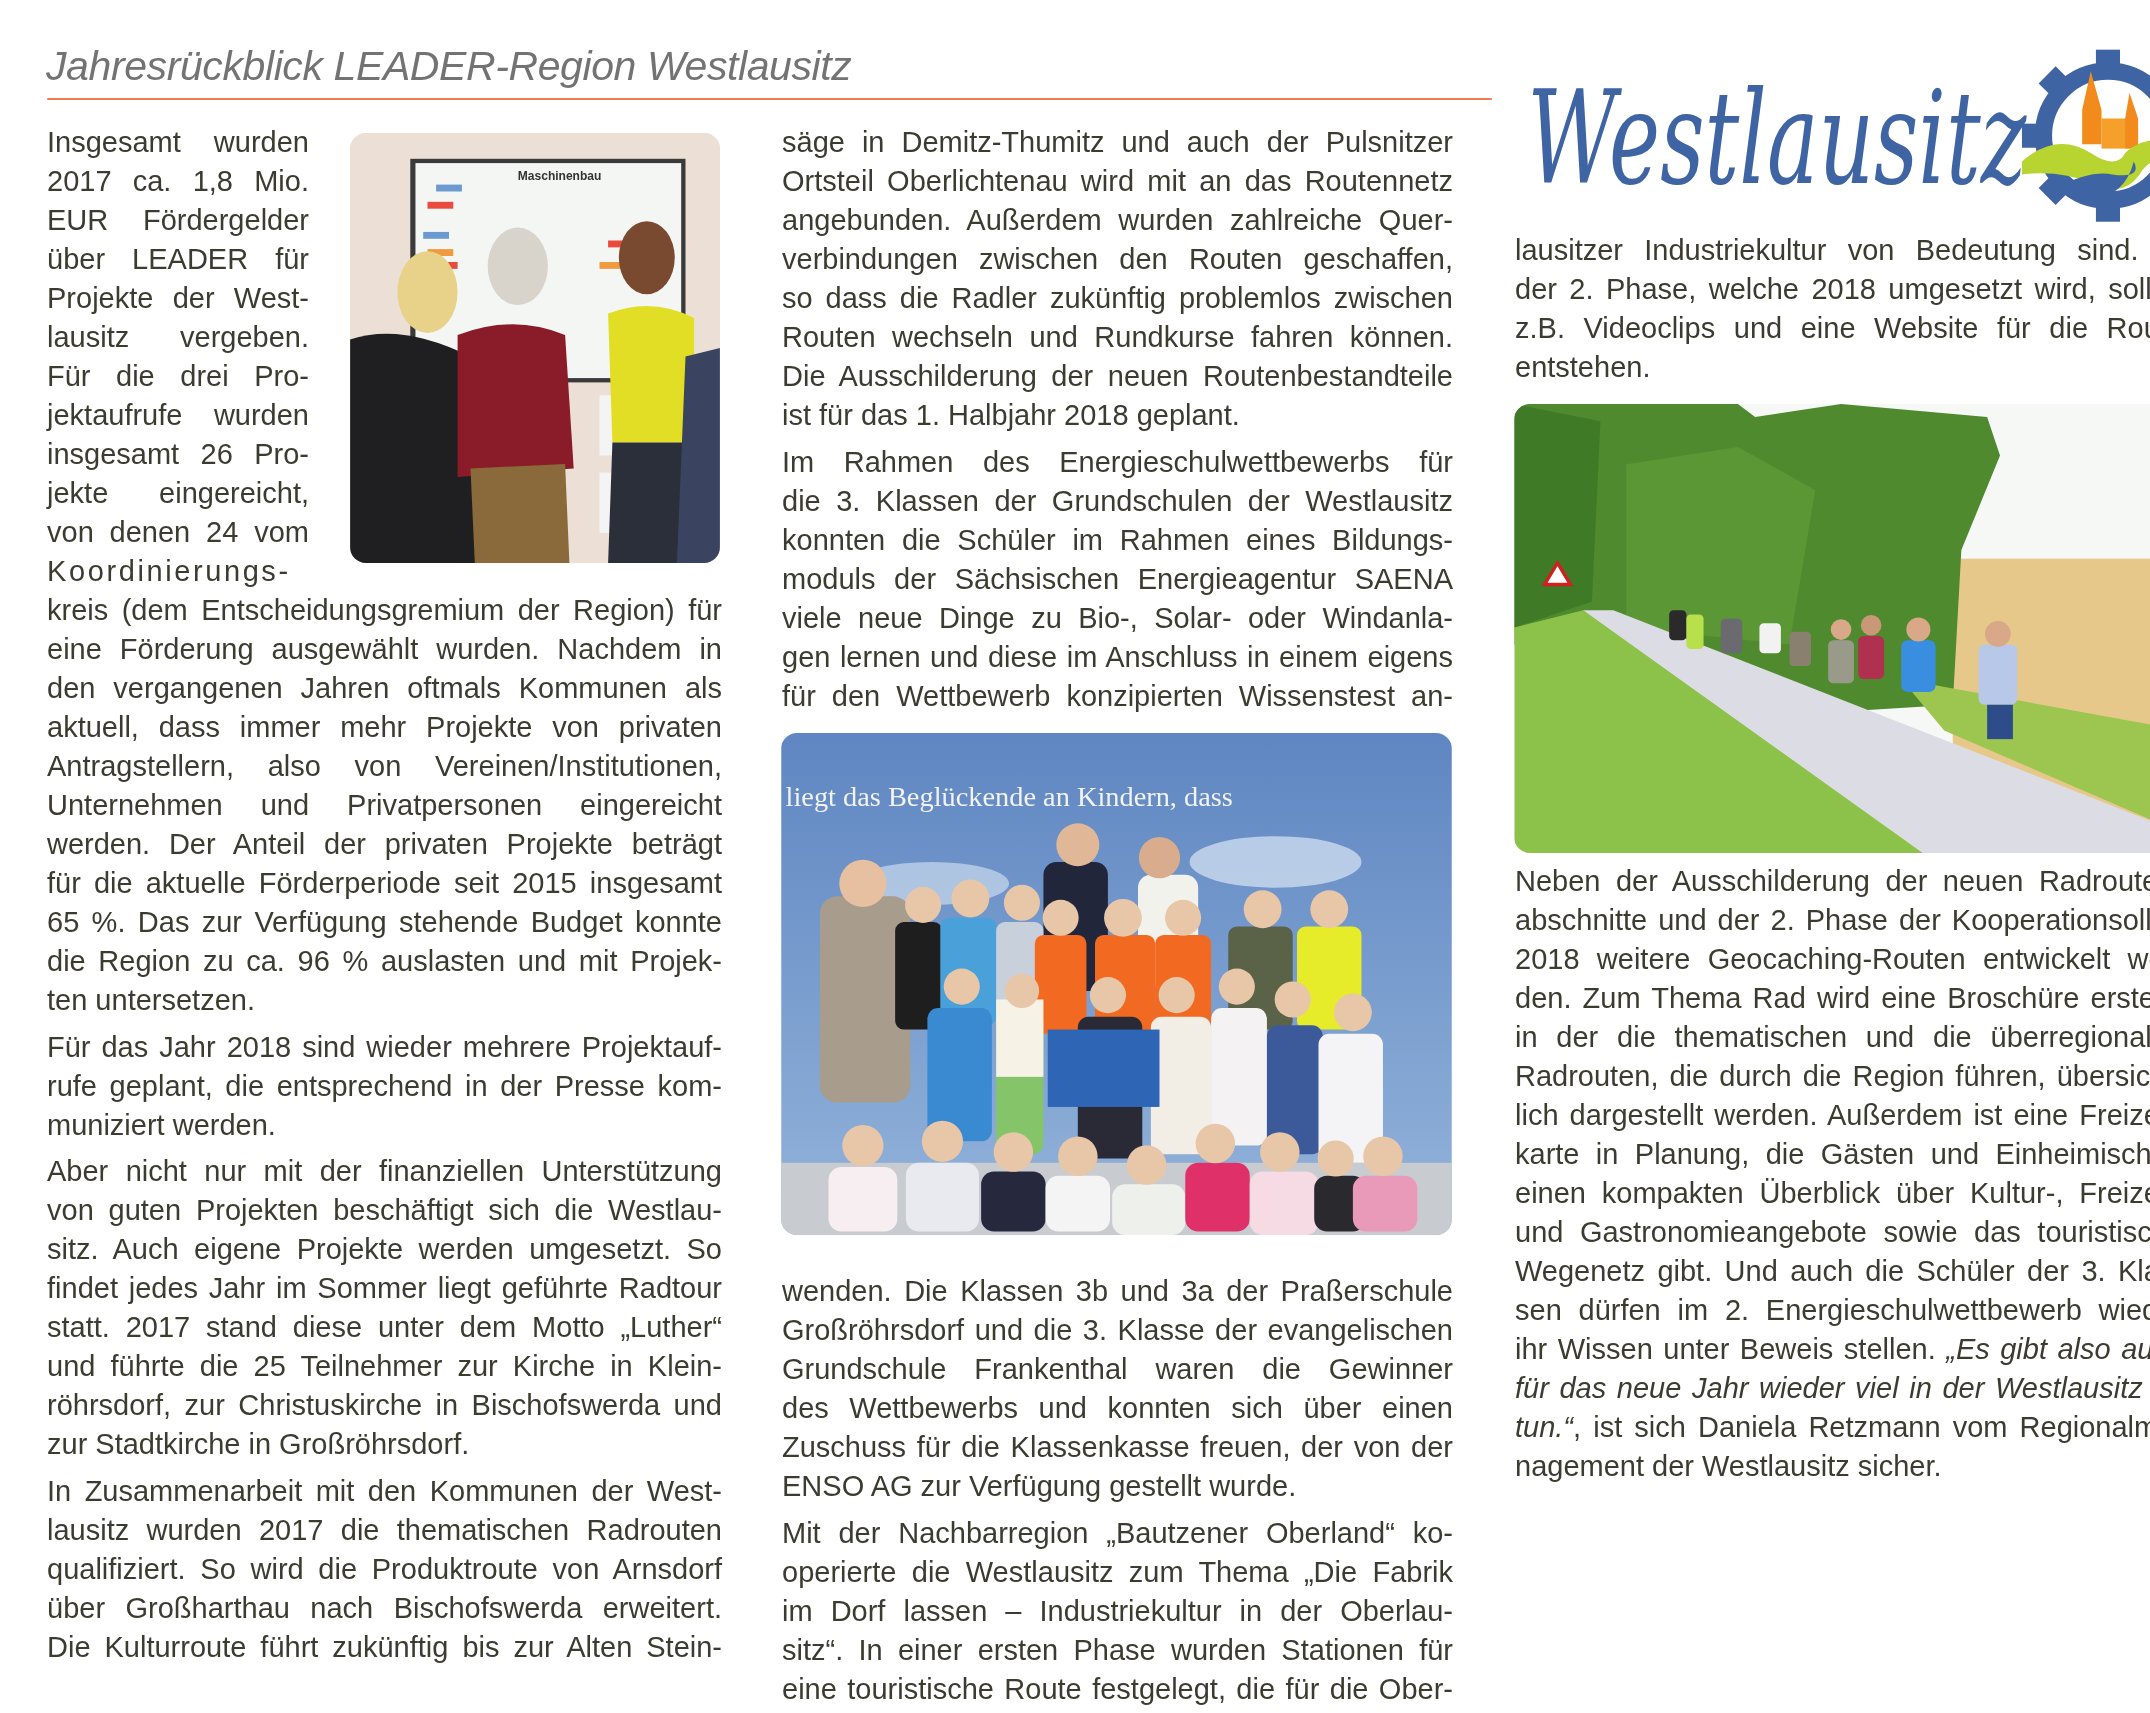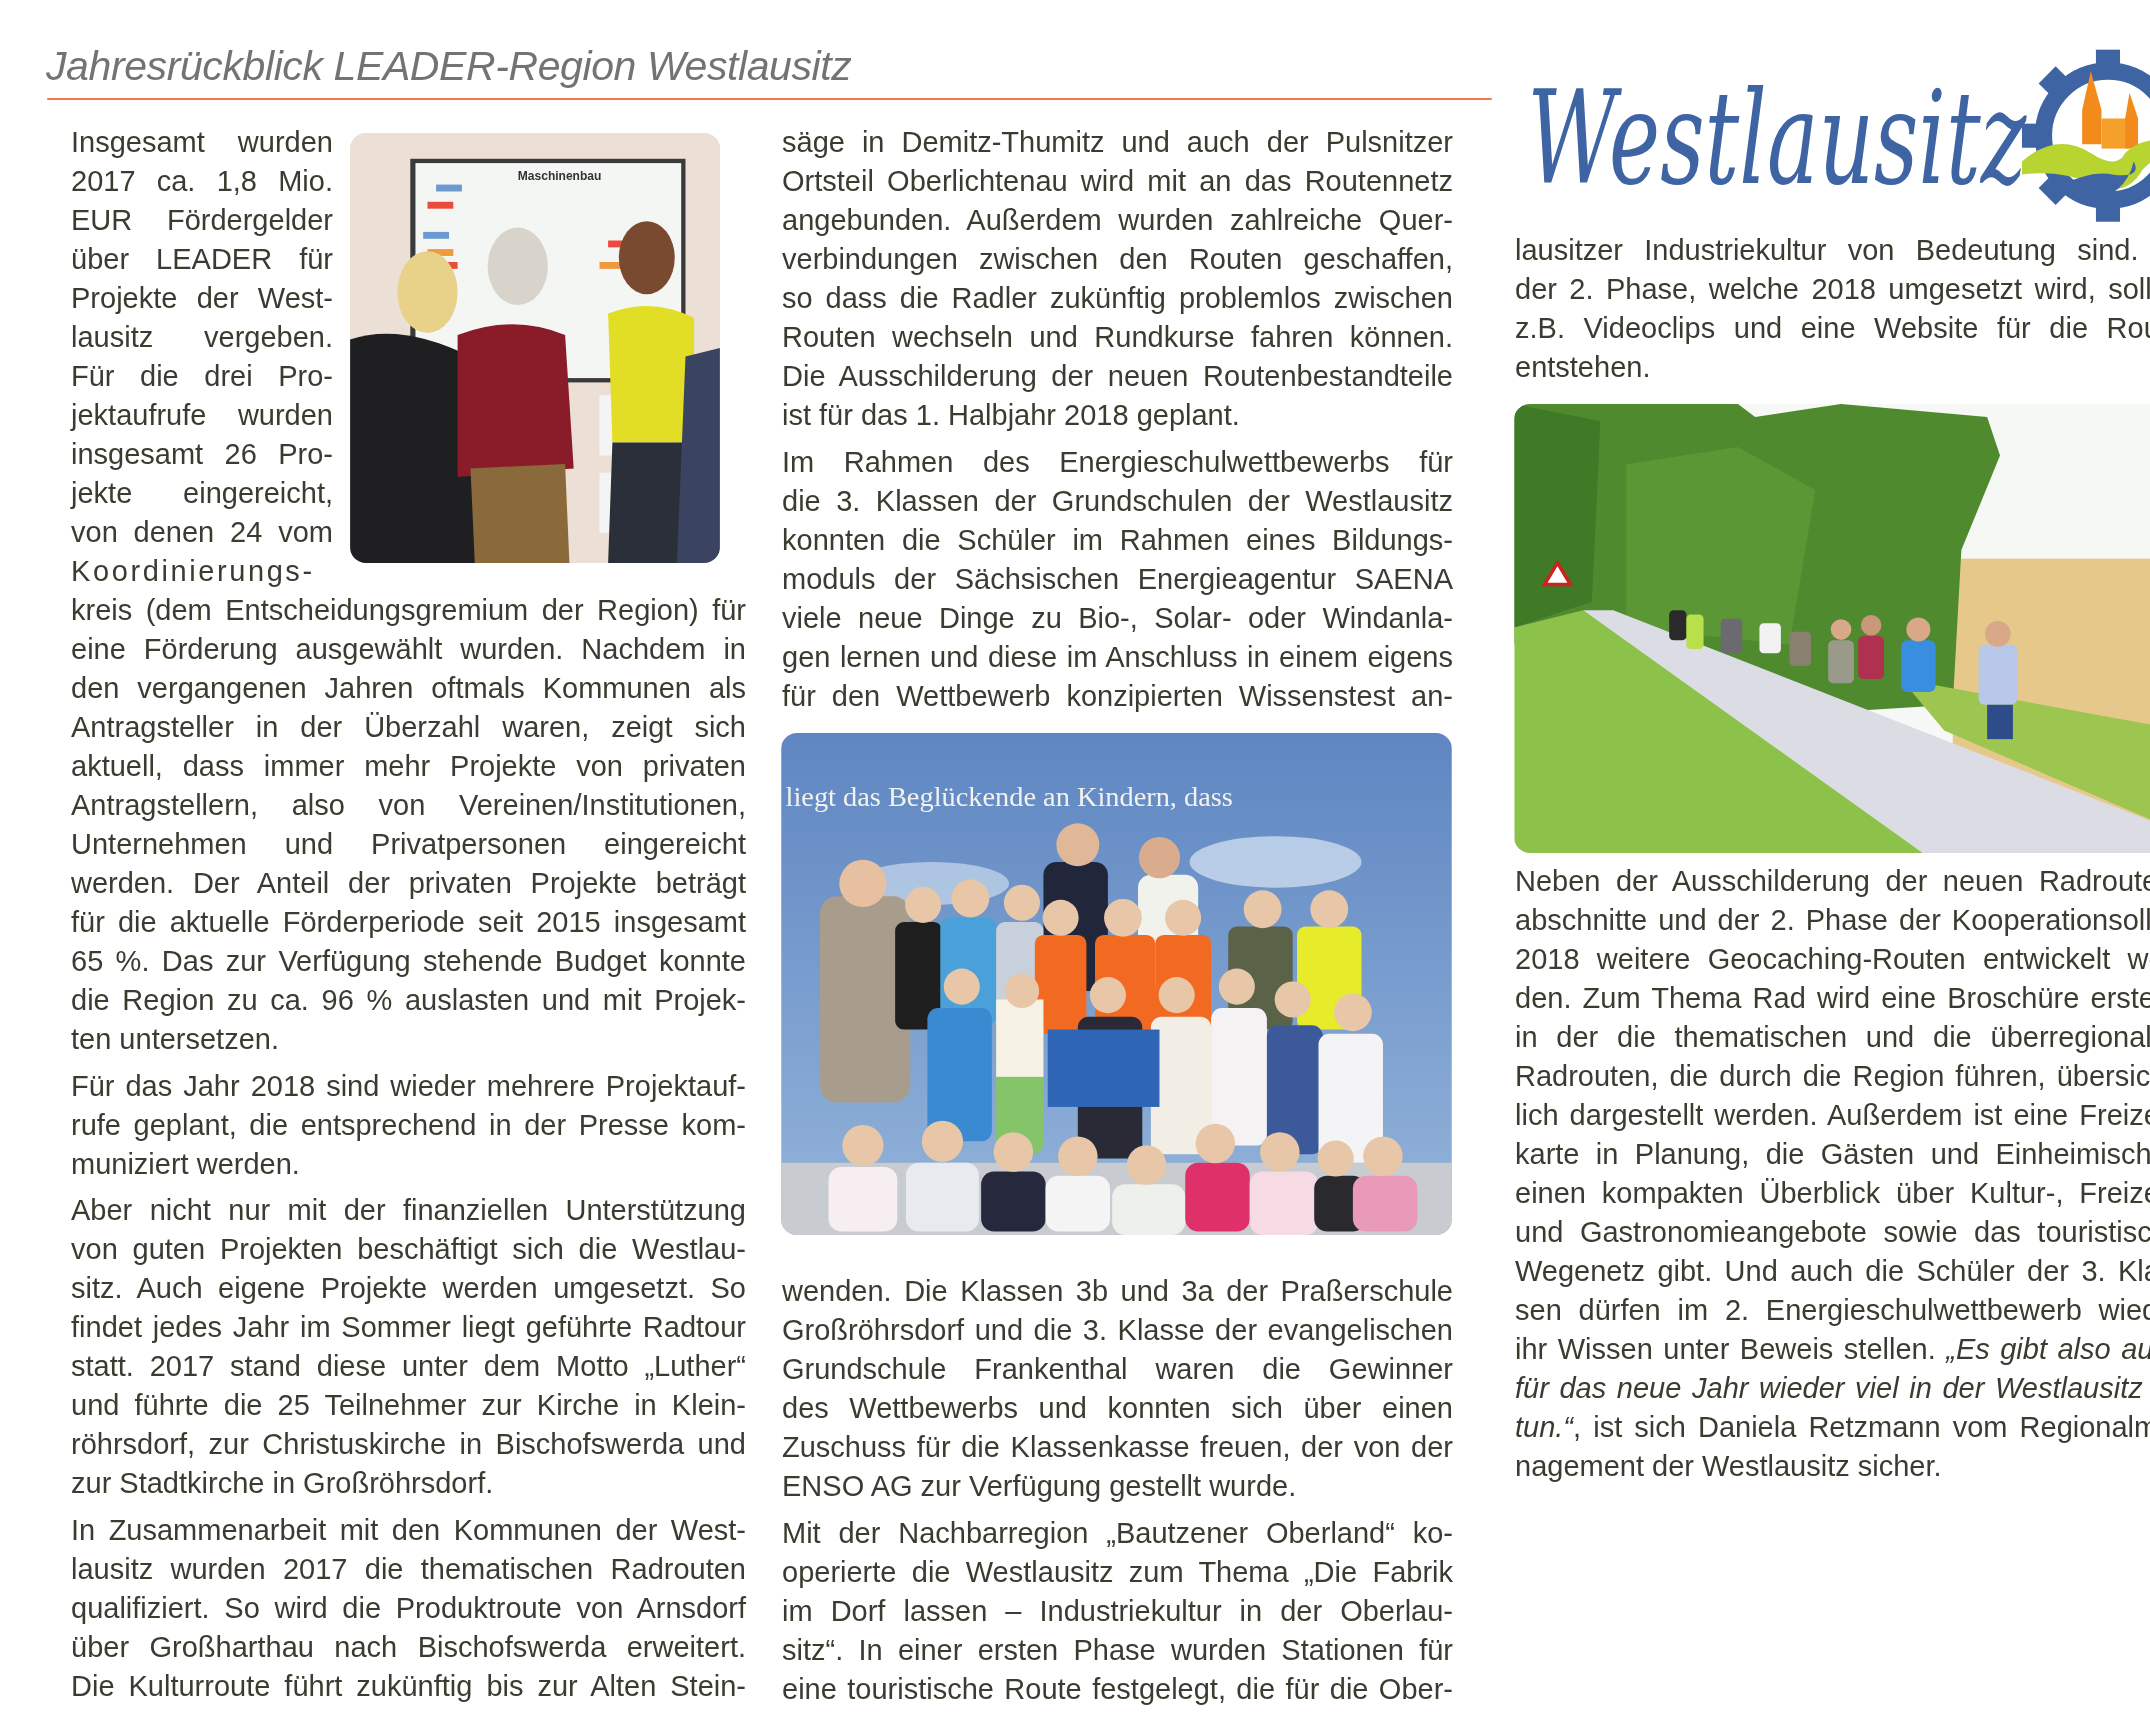--- a/index.html
+++ b/index.html
@@ -195,40 +195,39 @@
       <rect x="1080" y="560" width="90" height="140" rx="14" fill="#b8c8e8"></rect>
       <rect x="1100" y="700" width="60" height="80" fill="#2f4c8a"></rect>
       <circle cx="1125" cy="535" r="30" fill="#d8a888"></circle>
       <circle cx="940" cy="525" r="28" fill="#d8a888"></circle>
       <circle cx="830" cy="515" r="24" fill="#c89878"></circle>
       <circle cx="760" cy="525" r="24" fill="#d8a888"></circle>
     </g>
   </svg>
 </div>
 
-<div class="col" style="left:47px; top:123px; width:675px;margin-left:24px;">
+<div class="col" style="left:47px; top:123px; width:675px;">
   <div>
     <div style="width:262px">
       <span class="ln">Insgesamt wurden</span>
       <span class="ln">2017 ca. 1,8 Mio.</span>
       <span class="ln">EUR Fördergelder</span>
       <span class="ln">über LEADER für</span>
       <span class="ln">Projekte der West-</span>
       <span class="ln">lausitz vergeben.</span>
       <span class="ln">Für die drei Pro-</span>
       <span class="ln">jektaufrufe wurden</span>
       <span class="ln">insgesamt 26 Pro-</span>
       <span class="ln">jekte eingereicht,</span>
       <span class="ln">von denen 24 vom</span>
       <span class="ln" style="letter-spacing:2.6px">Koordinierungs-</span>
     </div>
     <span class="ln">kreis (dem Entscheidungsgremium der Region) für</span>
     <span class="ln">eine Förderung ausgewählt wurden. Nachdem in</span>
     <span class="ln">den vergangenen Jahren oftmals Kommunen als</span>
-    <span class="ln">Antragsteller in der Überzahl waren, zeigt sich</span>
     <span class="ln">aktuell, dass immer mehr Projekte von privaten</span>
     <span class="ln">Antragstellern, also von Vereinen/Institutionen,</span>
     <span class="ln">Unternehmen und Privatpersonen eingereicht</span>
     <span class="ln">werden. Der Anteil der privaten Projekte beträgt</span>
     <span class="ln">für die aktuelle Förderperiode seit 2015 insgesamt</span>
     <span class="ln">65 %. Das zur Verfügung stehende Budget konnte</span>
     <span class="ln">die Region zu ca. 96 % auslasten und mit Projek-</span>
     <span class="ln last">ten untersetzen.</span>
   </div>
   <div class="gap"></div>

